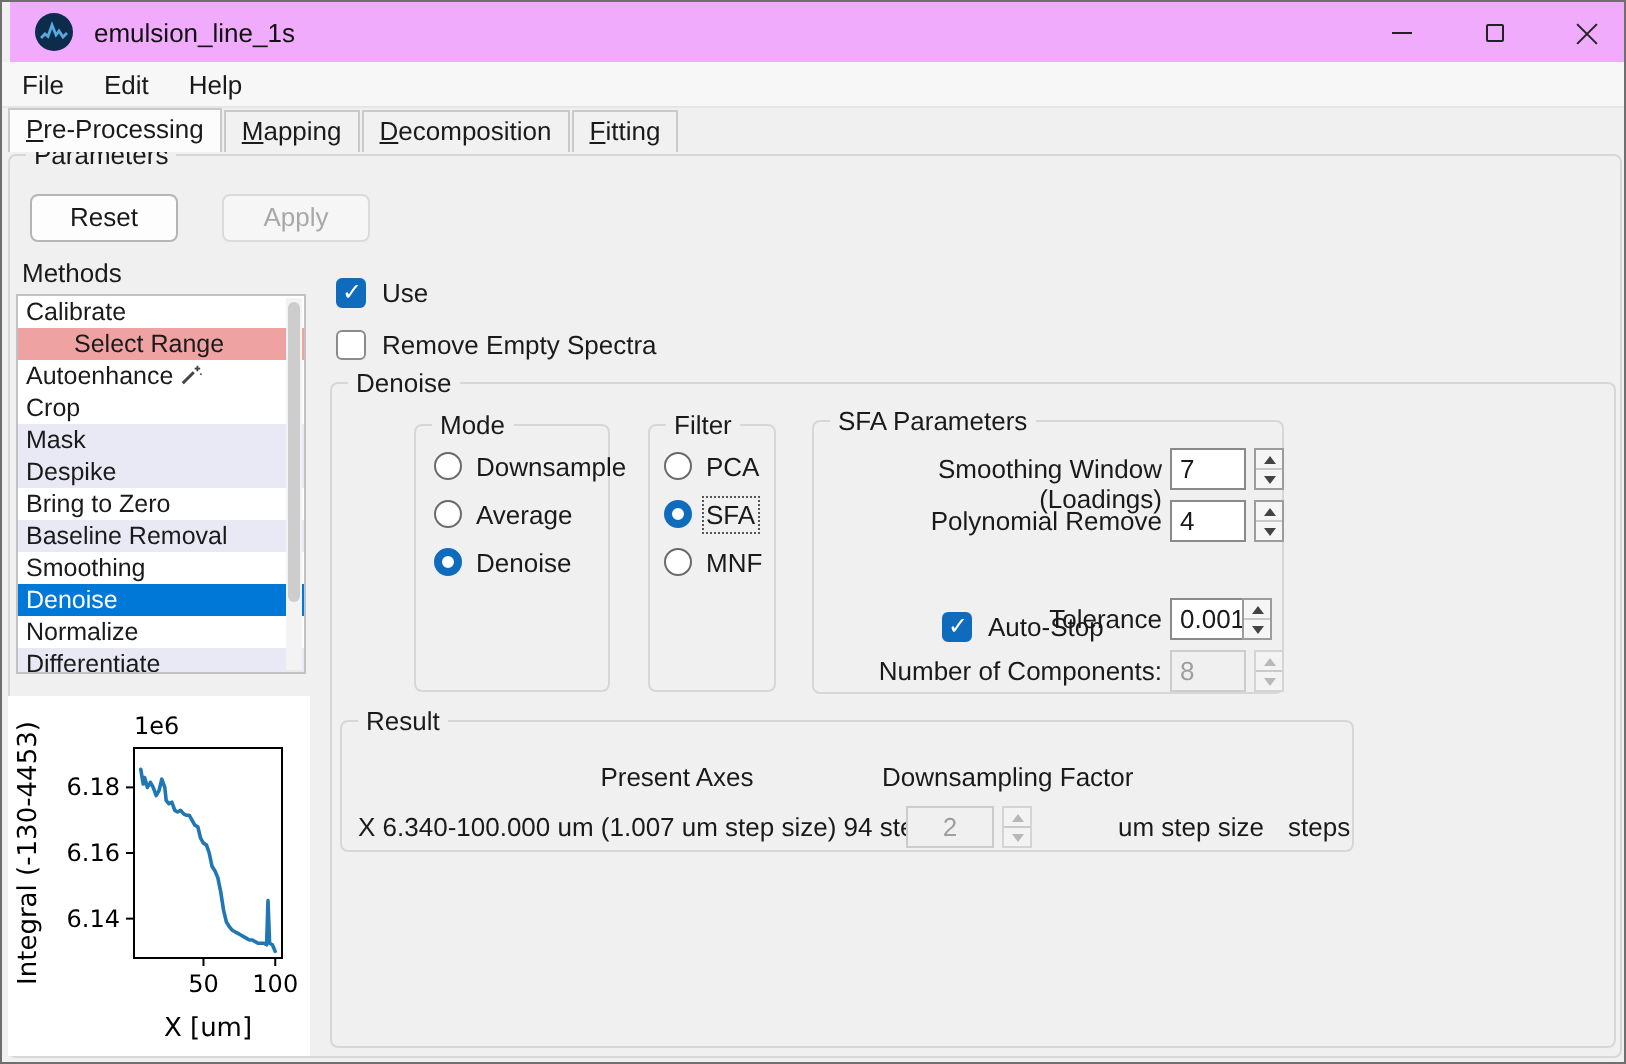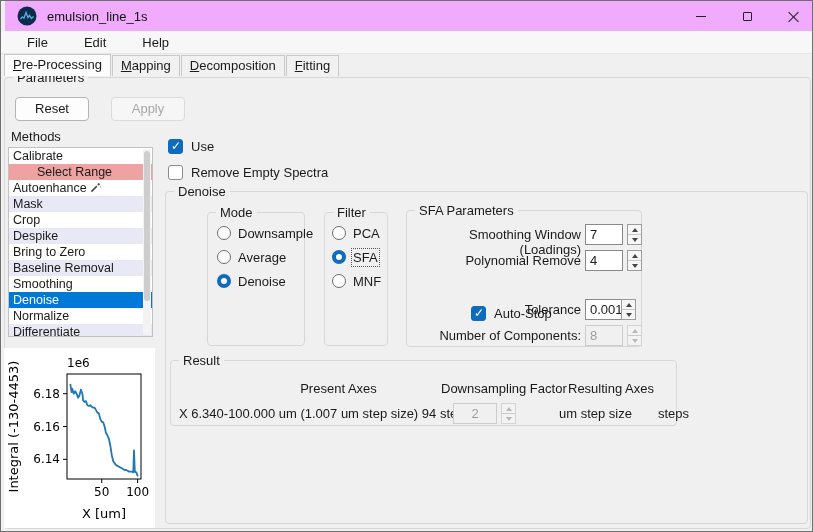--- a/index.html
+++ b/index.html
@@ -18,21 +18,21 @@
   .wc { width:46px; height:30px; display:flex; align-items:center; justify-content:center; }
   .ic-min { width:10px; height:1px; background:#222; }
   .ic-max { width:9px; height:9px; border:1px solid #222; border-radius:1px; }
   .ic-close { position:relative; width:11px; height:11px; }
   .ic-close::before,.ic-close::after { content:""; position:absolute; left:5px; top:-1px;
     width:1px; height:14px; background:#222; }
   .ic-close::before { transform:rotate(45deg); } .ic-close::after { transform:rotate(-45deg); }
   
   .menubar { position:absolute; left:0; top:30px; width:100%; height:23px;
     background:#f7f7f7; border-bottom:1px solid #e6e6e6; display:flex; align-items:center; }
-  .menuitem { padding:2px 10px;margin-left:16px; }
+  .menuitem { padding:2px 10px; }
   .tabbar { position:absolute; left:3px; top:53px; height:22px; display:flex; align-items:center; }
   .tab { height:21px; padding:2px 8px 0 8px; background:#f1f1f1; border:1px solid #c9c9c9;
     border-bottom:none; margin-right:1px; }
   .tab.active { background:#fcfcfc; height:22px; position:relative; z-index:2; }
   .mn { text-decoration:underline; }
   
   .group { position:absolute; border:1px solid #d7d7d7; border-radius:4px; }
   .group > .glabel { position:absolute; top:-8px; left:8px; background:#f0f0f0; padding:0 4px; }
   
   .btn { position:absolute; width:74px; height:24px; border:1px solid #b5b5b5; border-radius:4px;
@@ -128,22 +128,22 @@
   <span class="methods-label">Methods</span>
   <div class="mlist">
     <div class="mrow"><span>Calibrate</span></div>
     <div class="mrow red"><span>Select Range</span></div>
     <div class="mrow"><span>Autoenhance</span><svg class="wand" width="11" height="11" viewBox="0 0 12 12">
           <line x1="1.5" y1="10.5" x2="7.5" y2="4.5" stroke="#444" stroke-width="1.6"></line>
           <line x1="9.5" y1="1" x2="9.5" y2="4" stroke="#444" stroke-width="1"></line>
           <line x1="8" y1="2.5" x2="11" y2="2.5" stroke="#444" stroke-width="1"></line>
           <line x1="11" y1="5.5" x2="11.8" y2="5.5" stroke="#444" stroke-width="1"></line>
         </svg></div>
+    <div class="mrow"><span>Crop</span></div>
     <div class="mrow alt"><span>Mask</span></div>
-    <div class="mrow"><span>Crop</span></div>
     <div class="mrow alt"><span>Despike</span></div>
     <div class="mrow"><span>Bring to Zero</span></div>
     <div class="mrow alt"><span>Baseline Removal</span></div>
     <div class="mrow"><span>Smoothing</span></div>
     <div class="mrow sel"><span>Denoise</span></div>
     <div class="mrow"><span>Normalize</span></div>
     <div class="mrow alt"><span>Differentiate</span></div>
     <div class="msb">
         <div class="msb-thumb"></div>
       </div>
@@ -263,30 +263,29 @@
           <span class="half">
             <span class="tri-dn"></span>
           </span>
         </span>
     </div>
 
     <div class="group" style="left:4px; top:168px; width:507px; height:66px;">
       <span class="glabel">Result</span>
       <span class="txt ctr" style="left:60px; top:20px; width:215px;">Present Axes</span>
       <span class="txt ctr" style="left:270px; top:20px; width:122px;">Downsampling Factor</span>
-      <span class="txt ctr" style="left:381px; top:20px; width:118px;">Resulting Axes</span>
 
       <span class="txt" style="left:8px; top:45px;">X 6.340-100.000 um  (1.007 um step size) 94 steps</span>
       <span class="spinfield disabled ctr" style="left:282px; top:42px; width:44px;">2</span>
       <span class="spinbtns disabled" style="left:330px; top:42px;">
           <span class="half">
             <span class="tri-up"></span>
           </span>
           <span class="half">
             <span class="tri-dn"></span>
           </span>
         </span>
       <span class="txt" style="left:388px; top:45px;">um step size</span>
-      <span class="txt" style="left:487px; top:45px;">steps</span>
+      <span class="txt" style="left:473px; top:45px;">steps</span>
     </div>
   </div>
 
 </div>
 
 </body></html>

